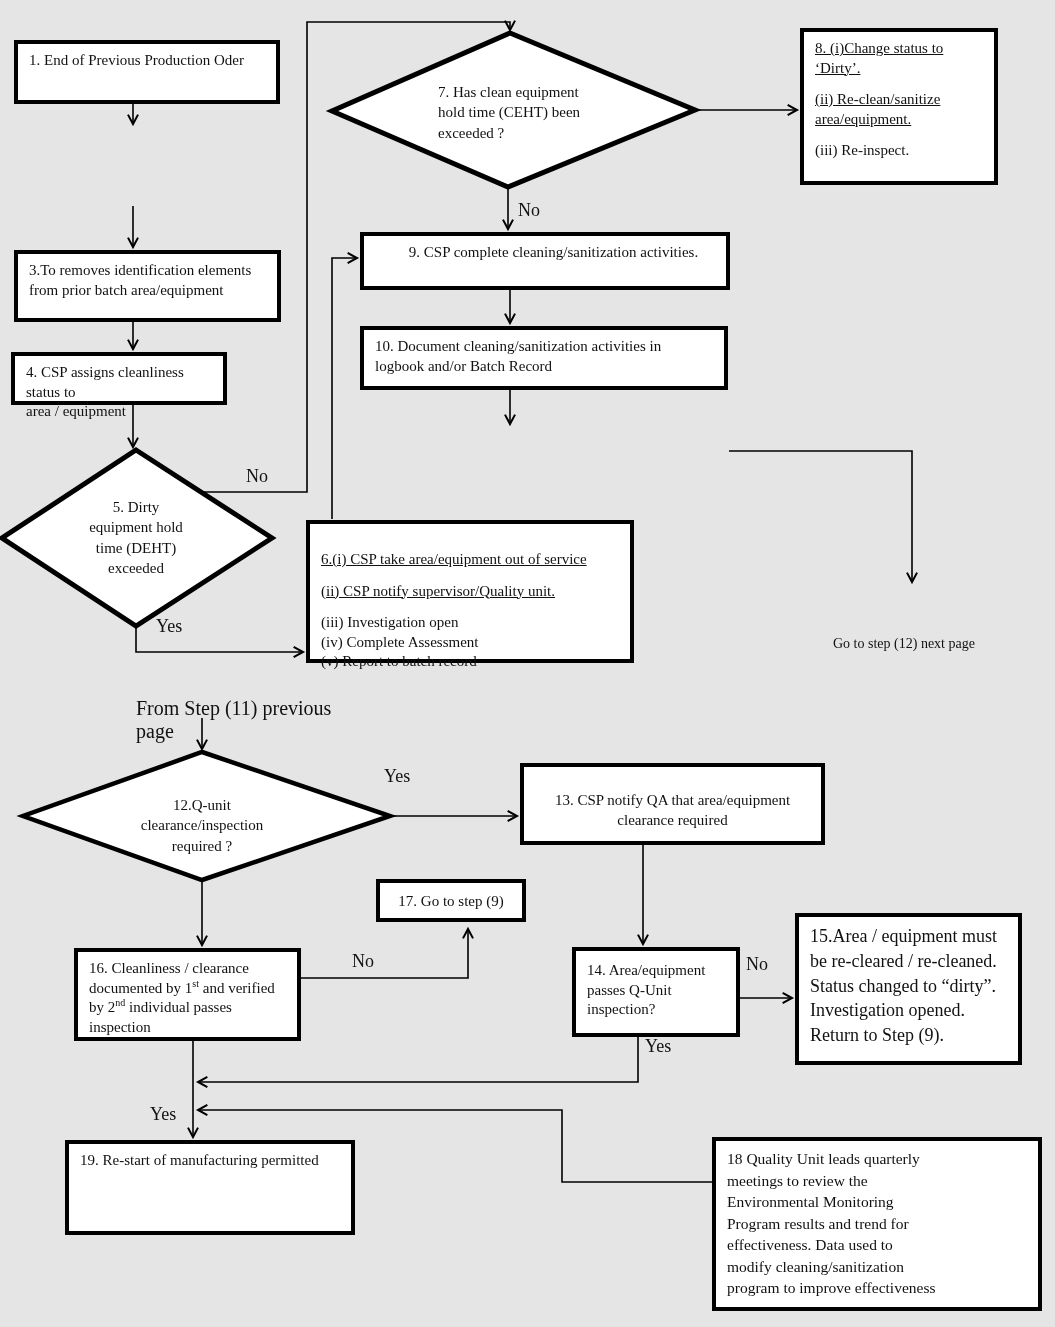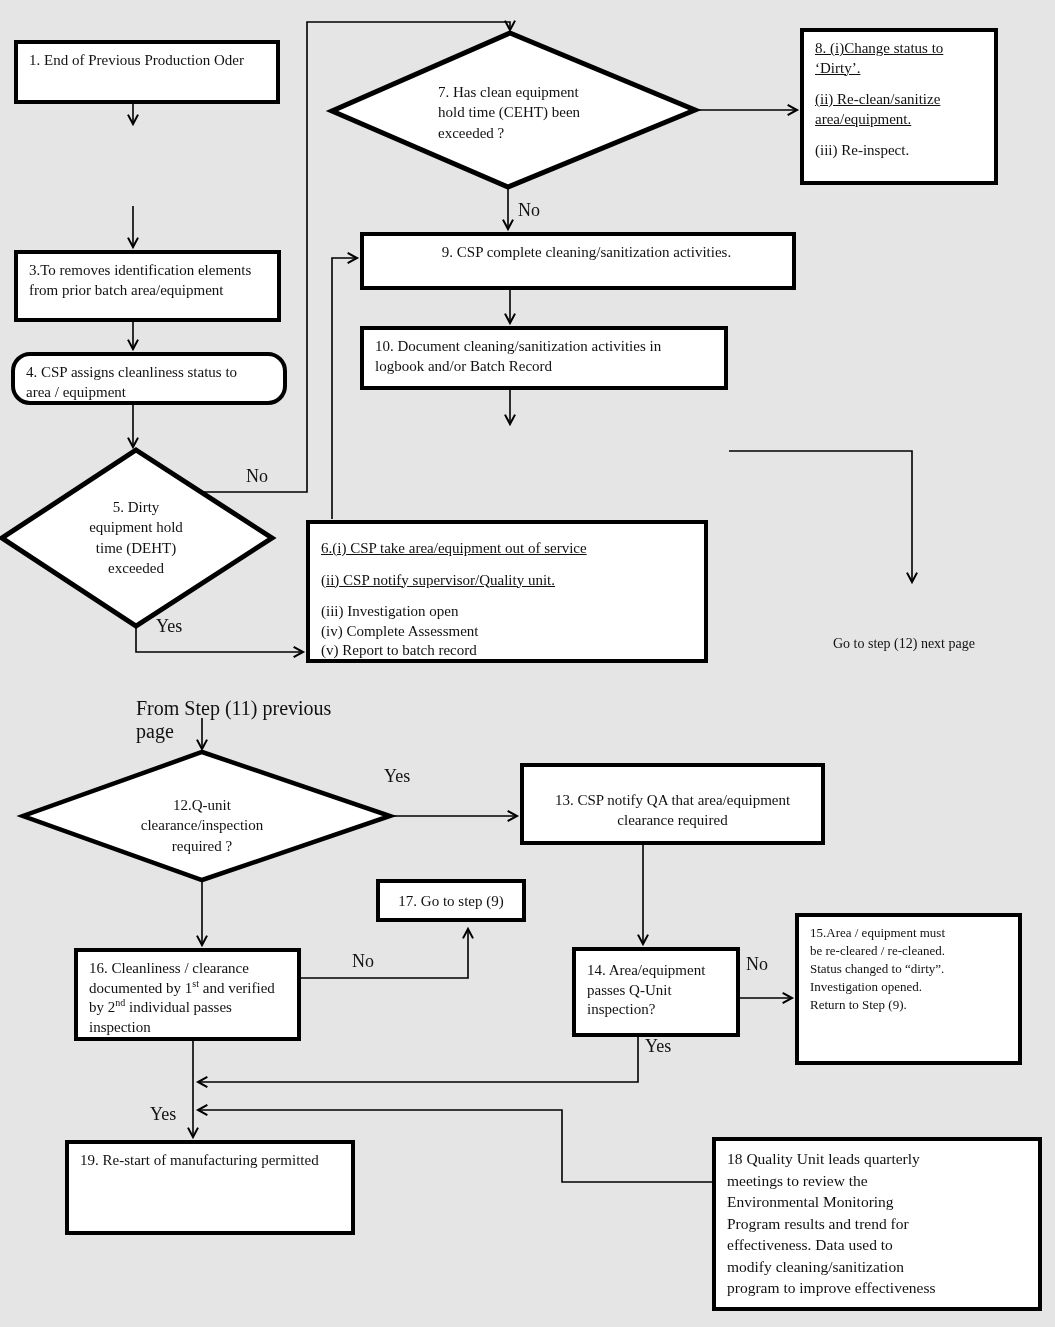--- a/index.html
+++ b/index.html
@@ -22,29 +22,29 @@
   }
   .label { position:absolute; color:#111; font-family:"Liberation Serif", serif; }
   .lbl-lg { font-size:18px; }
   .lbl-md { font-size:20px; }
   sup { font-size:10px; line-height:0; }
 
   
   #b1  { left:14px;  top:40px;   width:266px; height:64px;  }
   #b2  { left:14px;  top:126px;  width:268px; height:80px;  }
   #b3  { left:14px;  top:250px;  width:267px; height:72px;  }
-  #b4  { left:11px;  top:352px;  width:276px; height:53px;border-radius:19px;  }
-  #b6  { left:306px; top:520px;  width:402px; height:143px; padding-top:15px; }
+  #b4  { left:11px;  top:352px;  width:216px; height:53px;  }
+  #b6  { left:306px; top:520px;  width:328px; height:143px; padding-top:26px; }
   #b8  { left:800px; top:28px;   width:198px; height:157px; }
-  #b9  { left:360px; top:232px;  width:436px; height:58px;padding-left:28px;  }
+  #b9  { left:360px; top:232px;  width:370px; height:58px;padding-left:28px;  }
   #b10 { left:360px; top:326px;  width:368px; height:64px;  }
   #b11 { left:358px; top:427px;  width:371px; height:58px;  }
   #b13 { left:520px; top:763px;  width:305px; height:82px;  padding-top:24px; }
   #b14 { left:572px; top:947px;  width:168px; height:90px;  padding-top:10px; }
-  #b15 { left:795px; top:913px;  width:227px; height:152px; font-size:13px; line-height:1.38; }
+  #b15 { left:795px; top:913px;  width:227px; height:152px; font-size:18px; line-height:1.38; }
   #b16 { left:74px;  top:948px;  width:227px; height:93px;  }
   #b17 { left:376px; top:879px;  width:150px; height:43px;  padding-top:9px; }
   #b18 { left:712px; top:1137px; width:330px; height:174px; font-size:15.5px; line-height:1.39; }
   #b19 { left:65px;  top:1140px; width:290px; height:95px;  }
 
   
   #d5t  { left:46px;  top:497px; width:180px; text-align:center; }
   #d7t  { left:438px; top:82px;  width:175px; }
   #d12t { left:102px; top:795px; width:200px; text-align:center; }
 

